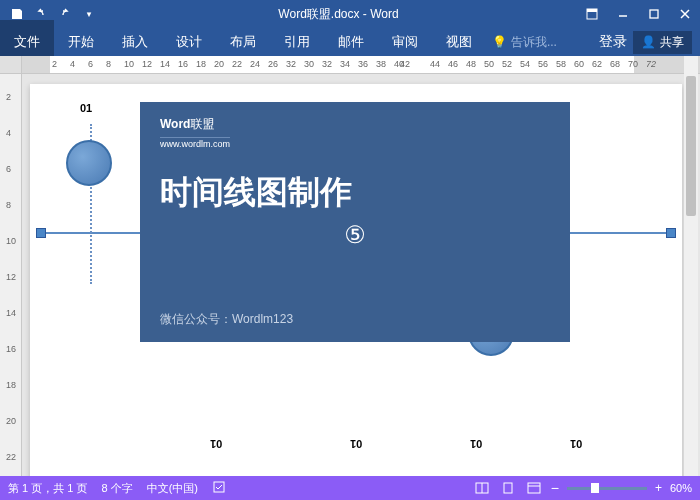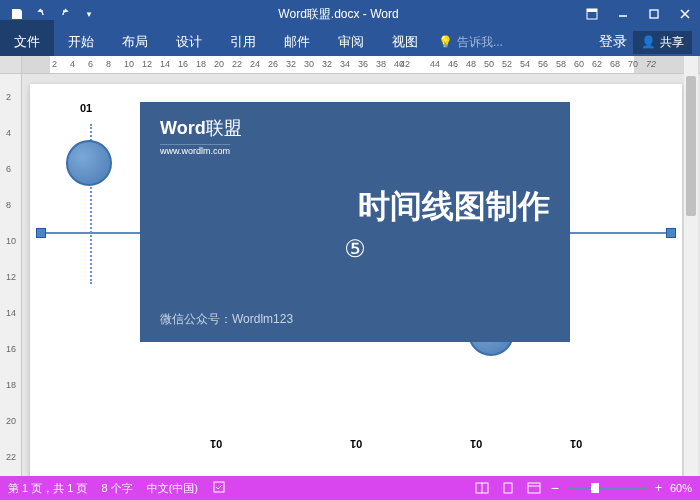--- a/index.html
+++ b/index.html
@@ -24,29 +24,29 @@
 .ruler-v{width:22px;background:#f0f0f0;border-right:1px solid #c8c8c8;position:relative;font-size:9px;color:#666}
 .ruler-v span{position:absolute;left:6px}
 .canvas{flex:1;position:relative;background:#fff;margin:10px 18px 10px 8px;box-shadow:0 2px 6px rgba(0,0,0,.2)}
 .doc-labels{position:absolute;top:18px;left:0;right:0}
 .lbl{position:absolute;font-weight:700;font-size:11px}
 .dashline{position:absolute;border-left:2px dotted #6b91c4;height:160px}
 .circle{position:absolute;width:46px;height:46px;border-radius:50%;background:radial-gradient(circle at 35% 35%,#7ba8d8,#4a7ab3);border:2px solid #3b6fa8}
 .hline{position:absolute;left:10px;right:10px;top:148px;height:2px;background:#5b8bc4}
 .handle{position:absolute;width:10px;height:10px;background:#4a86c7;border:1px solid #2b579a}
 .overlay{position:absolute;left:110px;top:18px;width:430px;height:240px;background:#3b5f8f;color:#fff;padding:14px 20px}
-.ov-logo{font-size:18px;font-weight:700}
+.ov-logo{font-size:12px;font-weight:700}
 .ov-logo span{font-weight:400}
 .ov-url{font-size:9px;border-top:1px solid #6a8ab5;display:inline-block;margin-top:2px;padding-top:1px}
-.ov-title{font-size:32px;font-weight:700;text-align:right;margin-top:27px}
+.ov-title{font-size:32px;font-weight:700;text-align:left;margin-top:20px}
 .ov-num{font-size:24px;text-align:center;margin-top:6px}
 .ov-footer{position:absolute;bottom:14px;left:20px;font-size:12px;color:#c8d4e5}
 .scroll-v{position:absolute;right:2px;top:56px;width:14px;bottom:24px;background:#f0f0f0}
 .scroll-thumb{position:absolute;top:20px;left:2px;width:10px;height:140px;background:#c0c0c0;border-radius:2px}
-.statusbar{position:absolute;bottom:0;left:0;right:0;height:24px;background:#d946ef;color:#fff;display:flex;align-items:center;font-size:11px;padding:0 8px;gap:14px}
+.statusbar{position:absolute;bottom:0;left:0;right:0;height:24px;background:#8b5cf6;color:#fff;display:flex;align-items:center;font-size:11px;padding:0 8px;gap:14px}
 .status-right{margin-left:auto;display:flex;align-items:center;gap:8px}
 .view-btn{width:18px;height:16px;display:flex;align-items:center;justify-content:center}
 .zoom-slider{width:80px;height:3px;background:#6a8ab5;position:relative}
 .zoom-thumb{position:absolute;width:8px;height:10px;background:#fff;top:-4px;left:24px}
 .bottom-labels{position:absolute;bottom:56px;left:0;right:0}
 .blbl{position:absolute;font-weight:700;font-size:11px;transform:rotate(180deg)}
 </style>
 </head>
 <body>
 
@@ -91,22 +91,23 @@
         <svg width="12" height="12">
           <path d="M2 2l8 8M10 2l-8 8" stroke="#fff" stroke-width="1.5"></path>
         </svg>
       </div>
   </div>
 </div>
 
 <div class="tabs">
   <div class="tab file">文件</div>
   <div class="tab">开始</div>
+  <div class="tab">插入</div>
+  <div class="tab">设计</div>
   <div class="tab">布局</div>
-  <div class="tab">设计</div>
   <div class="tab">引用</div>
   <div class="tab">邮件</div>
   <div class="tab">审阅</div>
   <div class="tab">视图</div>
   <div class="tell-me">
     <span>💡</span>
     <span>告诉我...</span>
   </div>
   <div class="right-actions">
     <div style="font-size:14px">登录</div>

